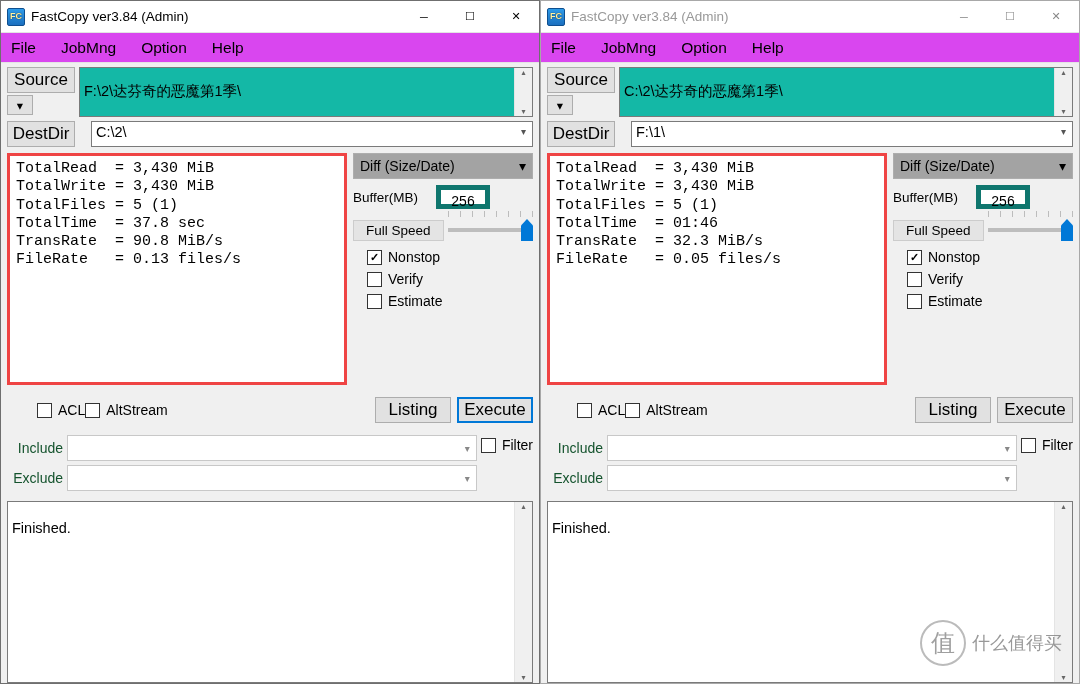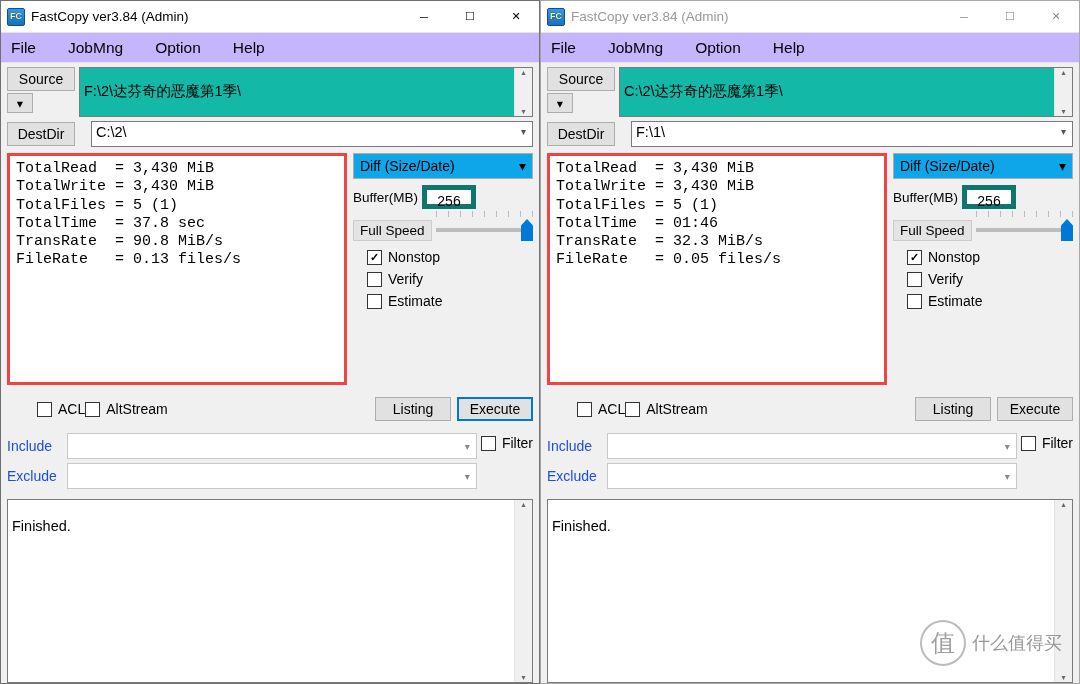--- a/index.html
+++ b/index.html
@@ -35,29 +35,29 @@
 }
 .title-text { font-size: 13.5px; flex: 1; }
 .win-controls { display: flex; height: 100%; }
 .win-btn {
   width: 46px; display: flex; align-items: center; justify-content: center;
   font-size: 11px; color: #000;
 }
 .window.inactive .win-btn { color: #888; }
 .menubar {
   height: 30px; display: flex; align-items: center;
-  gap: 32px; padding: 0 10px; background: #c4b5fd;
+  gap: 25px; padding: 0 10px; background: #d946ef;
   border-bottom: 1px solid #e4e4e4; font-size: 15.5px;
 }
 .content { flex: 1; padding: 4px 6px 0 6px; display: flex; flex-direction: column; gap: 4px; }
 .row-src { display: flex; gap: 4px; align-items: flex-start; }
 .src-left { display: flex; flex-direction: column; gap: 2px; }
 .btn3d {
   background: #e1e1e1; border: 1px solid #adadad;
-  padding: 2px 8px; font-size: 14px; text-align: center;
+  padding: 2px 8px; font-size: 17px; text-align: center;
   min-height: 24px; display: inline-flex; align-items: center; justify-content: center;
 }
 .btn3d.focus { border: 2px solid #0078d7; padding: 1px 7px; }
 .tiny-dd {
   width: 26px; height: 20px; background: #e1e1e1;
   border: 1px solid #adadad; display: flex; align-items: center; justify-content: center;
 }
 .field-multi {
   flex: 1; height: 50px; background: #14b8a6;
   border: 1px solid #7a7a7a; padding: 14px 4px;
@@ -77,32 +77,32 @@
 .dest-input .chev { position: absolute; right: 6px; top: 4px; font-size: 10px; color: #555; }
 .mid { display: flex; gap: 6px; margin-top: 2px; }
 .stats-box {
   flex: 1; height: 232px; background: #fff; border: 3px solid #ef4444;
   padding: 4px 6px;
   font: 15px/1.22 "Courier New", monospace;
   white-space: pre;
 }
 .options { width: 180px; display: flex; flex-direction: column; gap: 6px; }
 .combo {
-  height: 26px; background: #0ea5e9; border: 1px solid #adadad;
+  height: 26px; background: #a3a3a3; border: 1px solid #adadad;
   display: flex; align-items: center; justify-content: space-between;
   padding: 0 6px; font-size: 14px;
 }
-.buf-row { display: flex; align-items: center; gap: 4px; font-size: 13.5px; }
+.buf-row { display: flex; align-items: center; gap: 18px; font-size: 13.5px; }
 .buf-in {
   width: 54px; height: 24px; background: #fff; border: 5px solid #0f766e;
   text-align: center; font-size: 14px; line-height: 22px;
 }
 .speed-row { display: flex; align-items: center; gap: 4px; margin-top: 4px; }
 .speed-lbl {
-  background: #e4e4e4; border: 1px solid #ccc; padding: 2px 6px; font-size: 13.5px;
+  background: #e4e4e4; border: 1px solid #ccc; padding: 2px 12px; font-size: 13.5px;
 }
 .slider {
   flex: 1; height: 22px; position: relative;
   background: linear-gradient(180deg,transparent 42%,#bdbdbd 42%,#bdbdbd 58%,transparent 58%);
 }
 .slider::after {
   content: ""; position: absolute; right: 0; top: 0;
   width: 12px; height: 22px; background: #0078d7;
   clip-path: polygon(50% 0,100% 30%,100% 100%,0 100%,0 30%);
 }
@@ -112,21 +112,21 @@
 .chk { display: flex; align-items: center; gap: 6px; }
 .chkbox {
   width: 15px; height: 15px; border: 1px solid #333; background: #fff;
   display: flex; align-items: center; justify-content: center; font-size: 11px;
 }
 .chkbox.on::after { content: "✓"; color: #000; font-weight: bold; }
 .action-row { display: flex; align-items: center; margin-top: 8px; gap: 8px; }
 .acl-grp { display: flex; padding-left: 30px; font-size: 14px; }
 .actions { margin-left: auto; display: flex; gap: 6px; }
 .filter-row { display: flex; align-items: center; gap: 4px; margin-top: 8px; font-size: 14px; }
-.filter-lbl { width: 56px; color: #1d4ed8; }
+.filter-lbl { width: 56px; color: #14532d; text-align: right; }
 .filter-in {
   height: 26px; background: #fff; border: 1px solid #c8c8c8; flex: 1;
   display: flex; align-items: center; justify-content: flex-end; padding-right: 6px;
   color: #888; font-size: 10px;
 }
 .filter-wrap { flex: 1; display: flex; flex-direction: column; gap: 4px; }
 .log-box {
   flex: 1; margin-top: 6px; background: #fff; border: 1px solid #7a7a7a;
   padding: 18px 4px; font-size: 14.5px; position: relative;
 }

